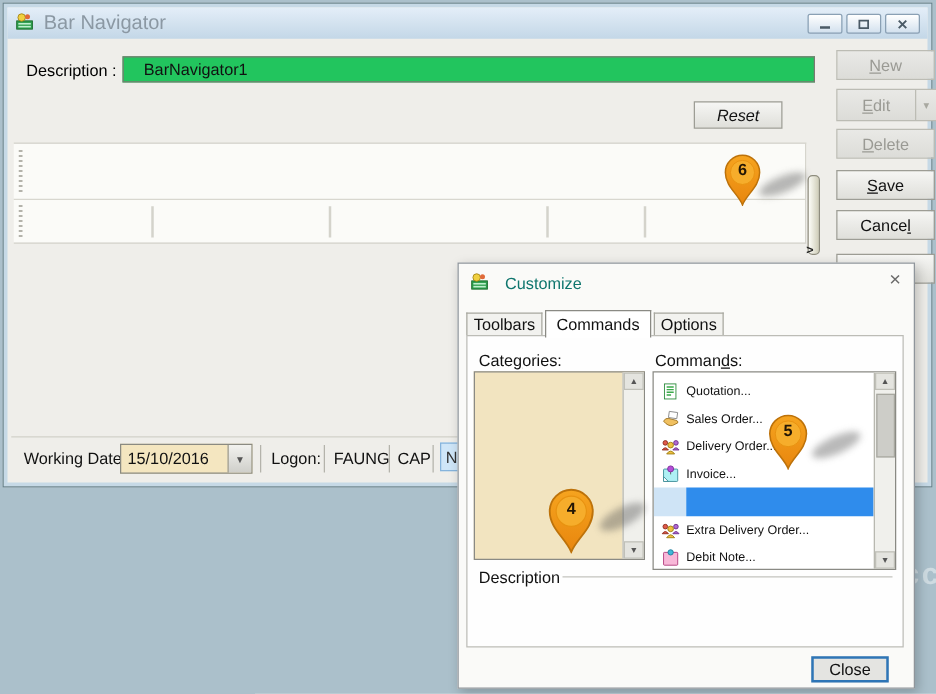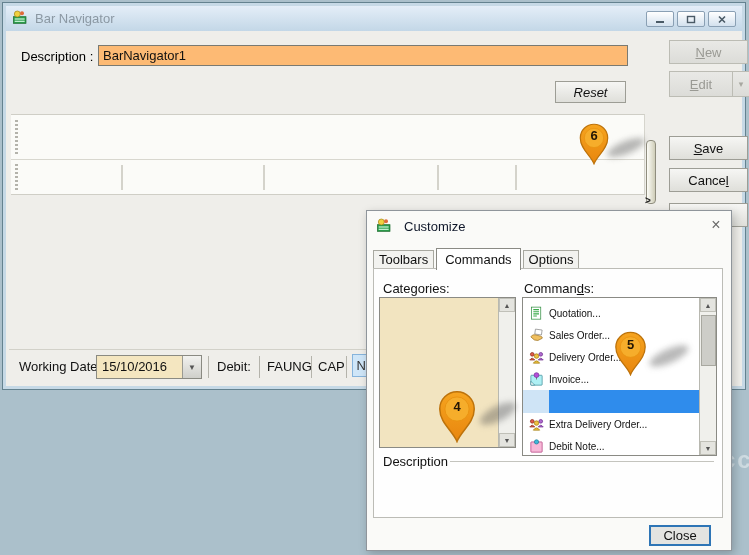--- a/index.html
+++ b/index.html
@@ -7,29 +7,29 @@
        font-family:"Liberation Sans",sans-serif;font-size:13px;color:#111;}
   i{font-style:normal}
   u{text-decoration:underline;}
   
   .main-window{position:absolute;left:2px;top:2px;width:742px;height:386px;background:#efeeea;
        border:1px solid #64828f;box-shadow:inset 0 0 0 3px #c6d9e6;}
   .titlebar{position:absolute;left:3px;top:3px;right:3px;height:25px;
        background:linear-gradient(#e4eef8,#c3d7e7);display:flex;align-items:center;}
   .app-ic{width:17px;height:17px;margin:0 6px 0 6px;display:inline-flex;}
   .app-ic .ic{width:16px;height:16px;}
-  .win-title{color:#8b98a3;font-size:13px;}
+  .win-title{color:#8b98a3;font-size:16px;}
   .win-controls{position:absolute;right:6px;top:5px;display:flex;gap:3px;}
   .wbtn{width:28px;height:16px;border:1px solid #8aa0b4;border-radius:2px;padding:0;
        background:linear-gradient(#ffffff,#d3e1ee);display:flex;align-items:center;justify-content:center;cursor:default;}
   .wbtn svg{width:10px;height:9px;}
   
   .lbl{position:absolute;color:#000;}
-  .desc-input{position:absolute;left:95px;top:42px;width:520px;height:15px;background:#fdba74;
-       border:1px solid #7a7a72;padding:2px 4px;font:13px "Liberation Sans",sans-serif;color:#111;}
+  .desc-input{position:absolute;left:95px;top:42px;width:520px;height:15px;background:#22c55e;
+       border:1px solid #7a7a72;padding:2px 16px;font:13px "Liberation Sans",sans-serif;color:#111;}
   .btn{position:absolute;background:linear-gradient(#f6f6f4,#dfdfda);border:1px solid #9d9d95;
        font:13px "Liberation Sans",sans-serif;color:#111;display:flex;align-items:center;justify-content:center;padding:0;}
   .btn.disabled{background:linear-gradient(#e9e9e6,#dcdcd8);color:#9a9a94;border-color:#bcbcb4;}
   .reset-btn{left:552px;top:78px;width:71px;height:22px;font-style:italic;}
   .act{left:666px;width:79px;height:24px;}
   .split{display:flex;padding:0;}
   .split-label{flex:1;text-align:center;}
   .split-arrow{width:16px;align-self:stretch;border-left:1px solid #bcbcb4;display:flex;
        align-items:center;justify-content:center;font-size:9px;color:#a8a8a0;}
   
@@ -58,21 +58,21 @@
   .date-val{flex:1;padding:3px 0 0 5px;}
   .date-btn{width:18px;border-left:1px solid #9a9a92;background:linear-gradient(#f2f2ef,#cfcfca);
        display:flex;align-items:center;justify-content:center;font-size:8px;color:#555;}
   .st-chip{position:absolute;left:343px;top:4px;width:26px;height:21px;background:#cfe6f8;
        border:1px solid #86b4dc;display:flex;align-items:center;justify-content:center;overflow:hidden;color:#333;}
   
   .dialog{position:absolute;left:366px;top:210px;width:364px;height:339px;background:#fafaf8;
        border:1px solid #8f959b;box-shadow:2px 3px 9px rgba(0,0,0,.22);z-index:30;}
   .dlg-titlebar{position:absolute;left:0;top:0;right:0;height:30px;display:flex;align-items:center;}
   .dlg-titlebar .app-ic{margin-left:9px;}
-  .dlg-title{color:#0f172a;margin-left:5px;}
+  .dlg-title{color:#0f766e;margin-left:5px;}
   .dlg-close{position:absolute;left:337px;top:5px;width:24px;height:18px;display:flex;align-items:center;
        justify-content:center;color:#6a6a6a;font-size:16px;line-height:16px;}
   .tabs{position:absolute;left:6px;top:39px;height:19px;display:flex;align-items:flex-end;}
   .tab{background:#f2f2ef;border:1px solid #a8a8a0;border-bottom:none;font-size:13px;
        padding:1px 5px 2px 5px;margin-right:2px;position:relative;}
   .tab.active{background:#fff;border-color:#8a8a84;padding:3px 8px 3px 8px;z-index:2;margin-bottom:-1px;}
   .tab-page{position:absolute;left:6px;top:57px;width:348px;height:248px;background:#fefefe;
        border:1px solid #bcbcb6;}
   .fld-label{position:absolute;top:12px;}
   .cat-list{position:absolute;left:5px;top:28px;width:135px;height:149px;border:1px solid #8a8a84;
@@ -294,20 +294,23 @@
         <span>Reset</span>
       </button>
 
     <button class="btn act disabled" style="top:37px">
         <span><u>N</u>ew</span>
       </button>
     <div class="btn act disabled split" style="top:68px">
       <span class="split-label"><u>E</u>dit</span>
       <span class="split-arrow">▾</span>
     </div>
+    <button class="btn act disabled" style="top:100px">
+        <span><u>D</u>elete</span>
+      </button>
     <button class="btn act" style="top:133px">
         <span><u>S</u>ave</span>
       </button>
     <button class="btn act" style="top:165px">
         <span>Cance<u>l</u></span>
       </button>
     <button class="btn act" style="top:200px"></button>
 
     <div class="menubar-area">
       <div class="grip mgrip"></div>
@@ -358,21 +361,21 @@
     <div class="tb-pill"></div>
     <div class="tb-chev">&gt;</div>
 
     <div class="statusbar">
       <span class="st-label" style="left:10px">Working Date:</span>
       <div class="date-combo">
         <span class="date-val">15/10/2016</span>
         <span class="date-btn">▼</span>
       </div>
       <i class="st-sep" style="left:199px"></i>
-      <span class="st-label" style="left:208px">Debit:</span>
+      <span class="st-label" style="left:208px">Logon:</span>
       <i class="st-sep" style="left:250px"></i>
       <span class="st-label" style="left:258px">FAUNG</span>
       <i class="st-sep" style="left:302px"></i>
       <span class="st-label" style="left:309px">CAP</span>
       <i class="st-sep" style="left:337px"></i>
       <span class="st-chip">NU</span>
     </div>
   </div>
 
   <div class="dialog">

